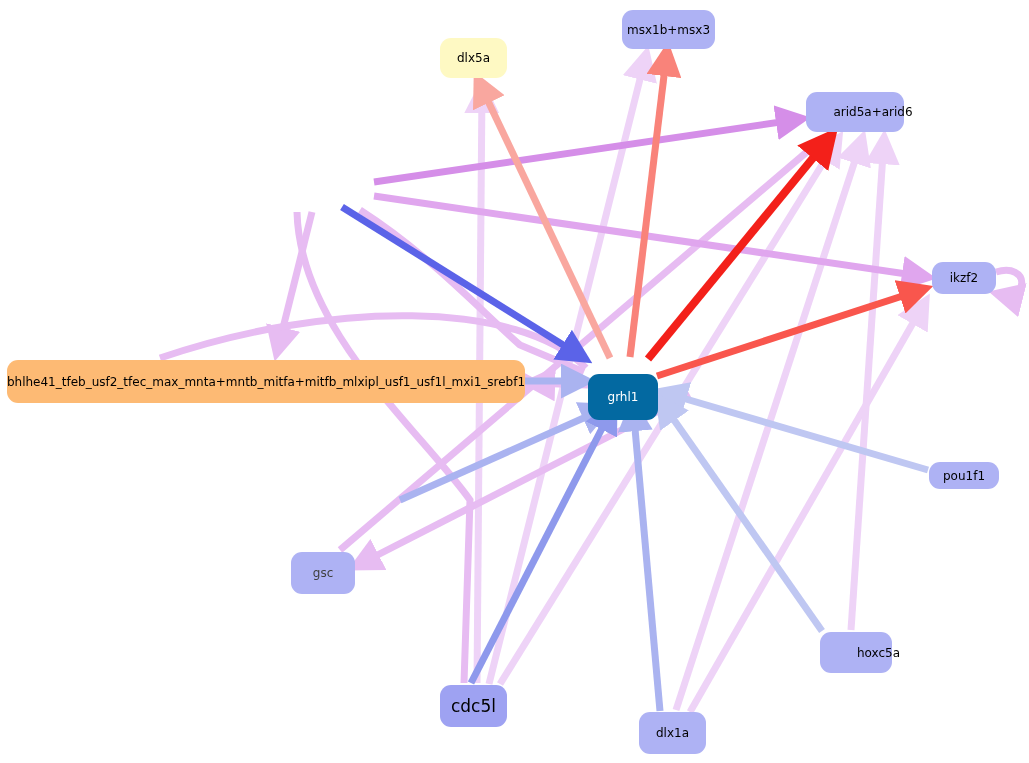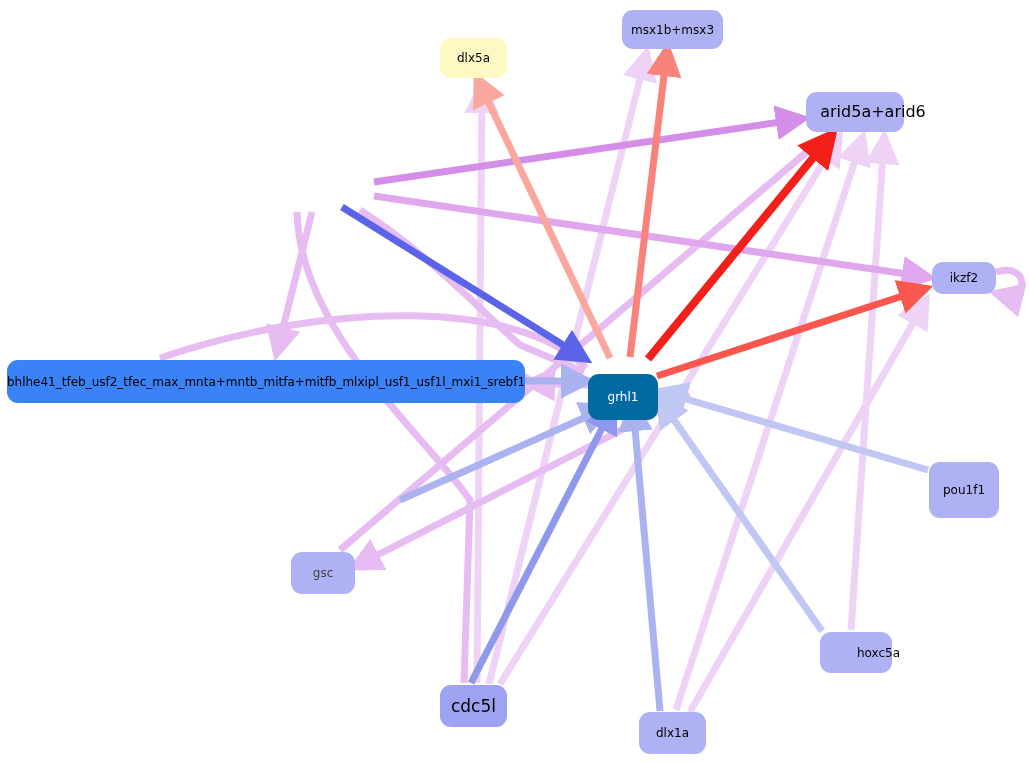--- a/index.html
+++ b/index.html
@@ -133,46 +133,46 @@
 
     <path d="M 610 358 L 478 80" fill="none" stroke="#f9a79f" stroke-width="7" marker-end="url(#ah-light-red)"></path>
 
     <path d="M 630 357 L 667 51" fill="none" stroke="#f9837a" stroke-width="7" marker-end="url(#ah-red2)"></path>
 
     <path d="M 648 359 L 831 136" fill="none" stroke="#f3201a" stroke-width="8" marker-end="url(#ah-strong-red)"></path>
 
     <path d="M 657 376 L 924 289" fill="none" stroke="#f9564d" stroke-width="7" marker-end="url(#ah-med-red)"></path>
   </svg>
 
-  <div class="node" style="left:7px; top:360px; width:518px; height:43px; background:#3b82f6; color:#000;">
+  <div class="node" style="left:7px; top:360px; width:518px; height:43px; background:#fdba74; color:#000;">
     <span class="node-label" style="font-size:12px;">bhlhe41_tfeb_usf2_tfec_max_mnta+mntb_mitfa+mitfb_mlxipl_usf1_usf1l_mxi1_srebf1</span>
   </div>
 
 
   <div class="node" style="left:588px; top:358px; width:70px; height:46px; background:#0369a1; color:#fff;margin-top:16px;">
     <span class="node-label" style="font-size:12px;">grhl1</span>
   </div>
 
   <div class="node" style="left:440px; top:38px; width:67px; height:40px; background:#fef9c3; color:#000;">
     <span class="node-label" style="font-size:12px;">dlx5a</span>
   </div>
 
-  <div class="node" style="left:622px; top:10px; width:101px; height:39px; background:#aeb2f4; color:#000;">
+  <div class="node" style="left:622px; top:10px; width:93px; height:39px; background:#aeb2f4; color:#000;">
     <span class="node-label" style="font-size:12px;">msx1b+msx3</span>
   </div>
 
   <div class="node" style="left:806px; top:92px; width:98px; height:40px; background:#aeb2f4; color:#000;">
-    <span class="node-label" style="font-size:16px;margin-left:36px;">arid5a+arid6</span>
+    <span class="node-label" style="font-size:12px;margin-left:36px;">arid5a+arid6</span>
   </div>
 
   <div class="node" style="left:932px; top:262px; width:64px; height:32px; background:#aeb2f4; color:#000;">
     <span class="node-label" style="font-size:12px;">ikzf2</span>
   </div>
 
-  <div class="node" style="left:929px; top:462px; width:70px; height:56px; background:#aeb2f4; color:#000;">
+  <div class="node" style="left:929px; top:462px; width:70px; height:27px; background:#aeb2f4; color:#000;">
     <span class="node-label" style="font-size:12px;">pou1f1</span>
   </div>
 
   <div class="node" style="left:291px; top:552px; width:64px; height:42px; background:#aeb2f4; color:#404040;">
     <span class="node-label" style="font-size:12px;">gsc</span>
   </div>
 
   <div class="node" style="left:440px; top:685px; width:67px; height:42px; background:#9ea2f2; color:#000;">
     <span class="node-label" style="font-size:17px;">cdc5l</span>
   </div>

